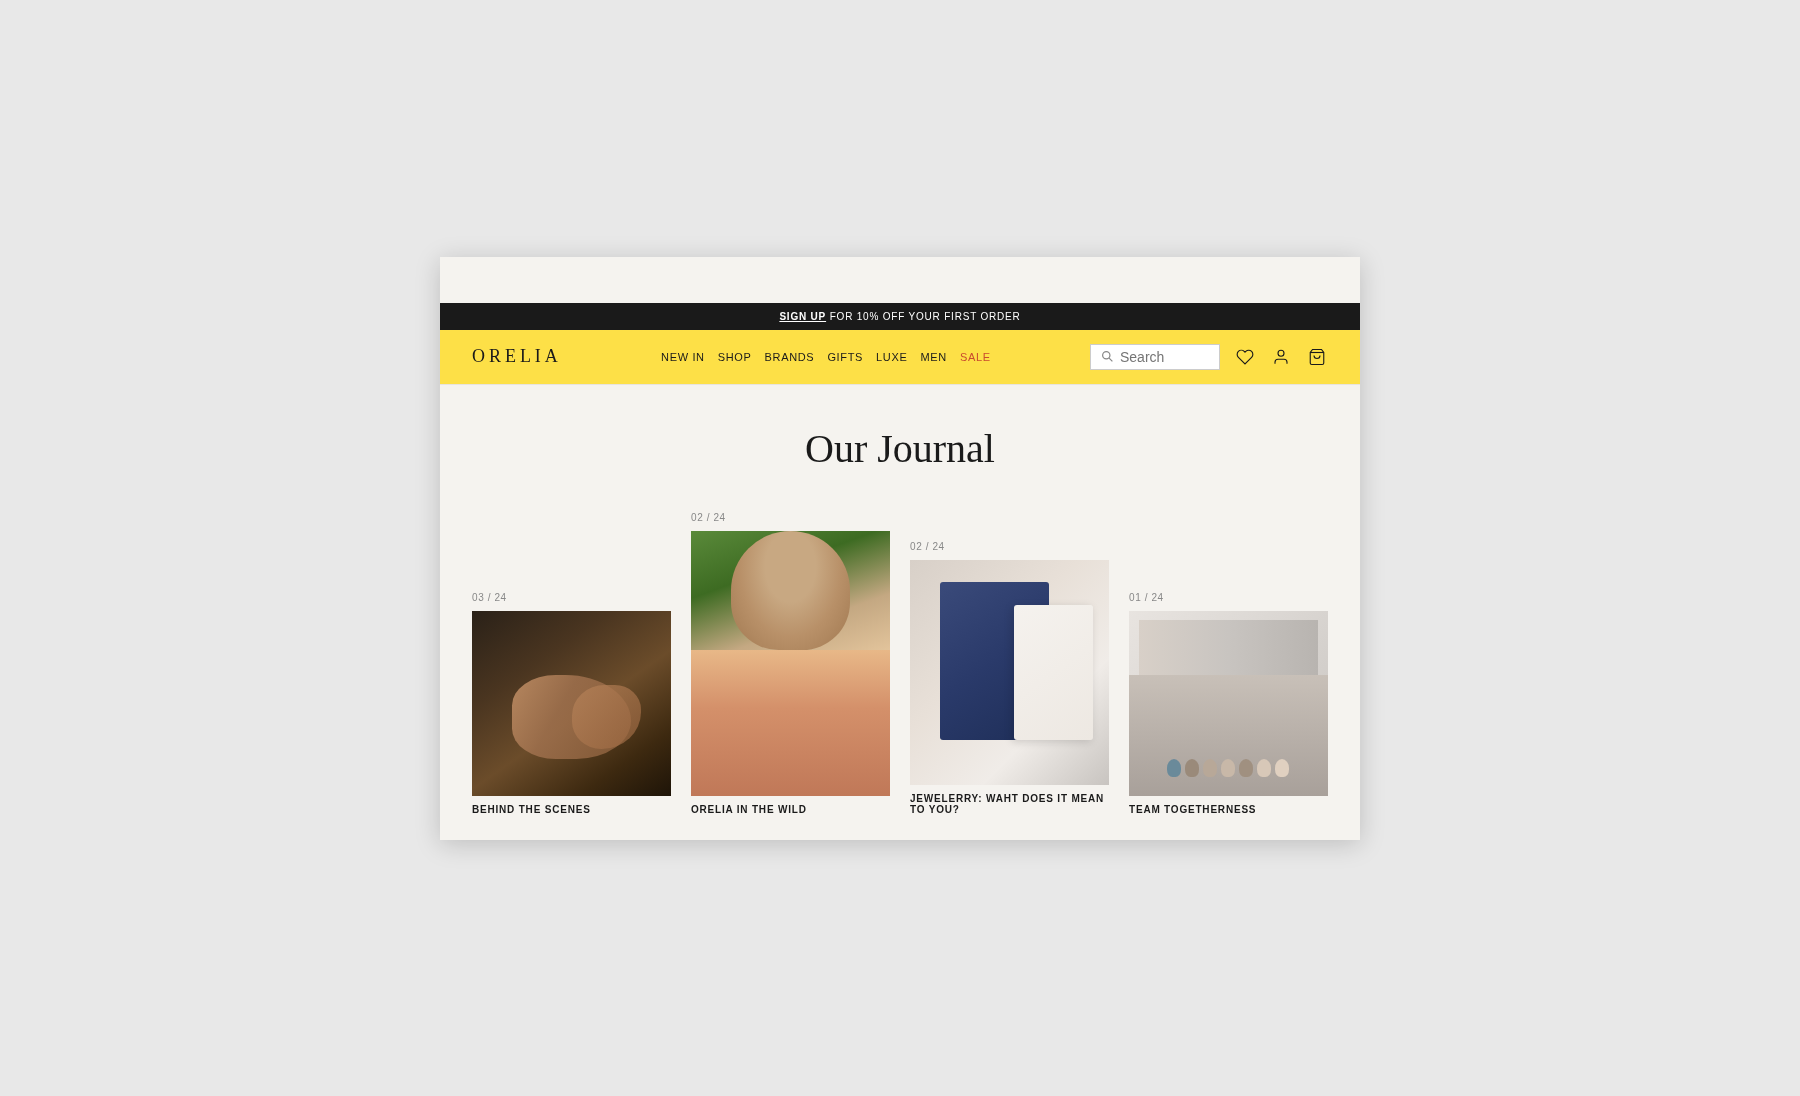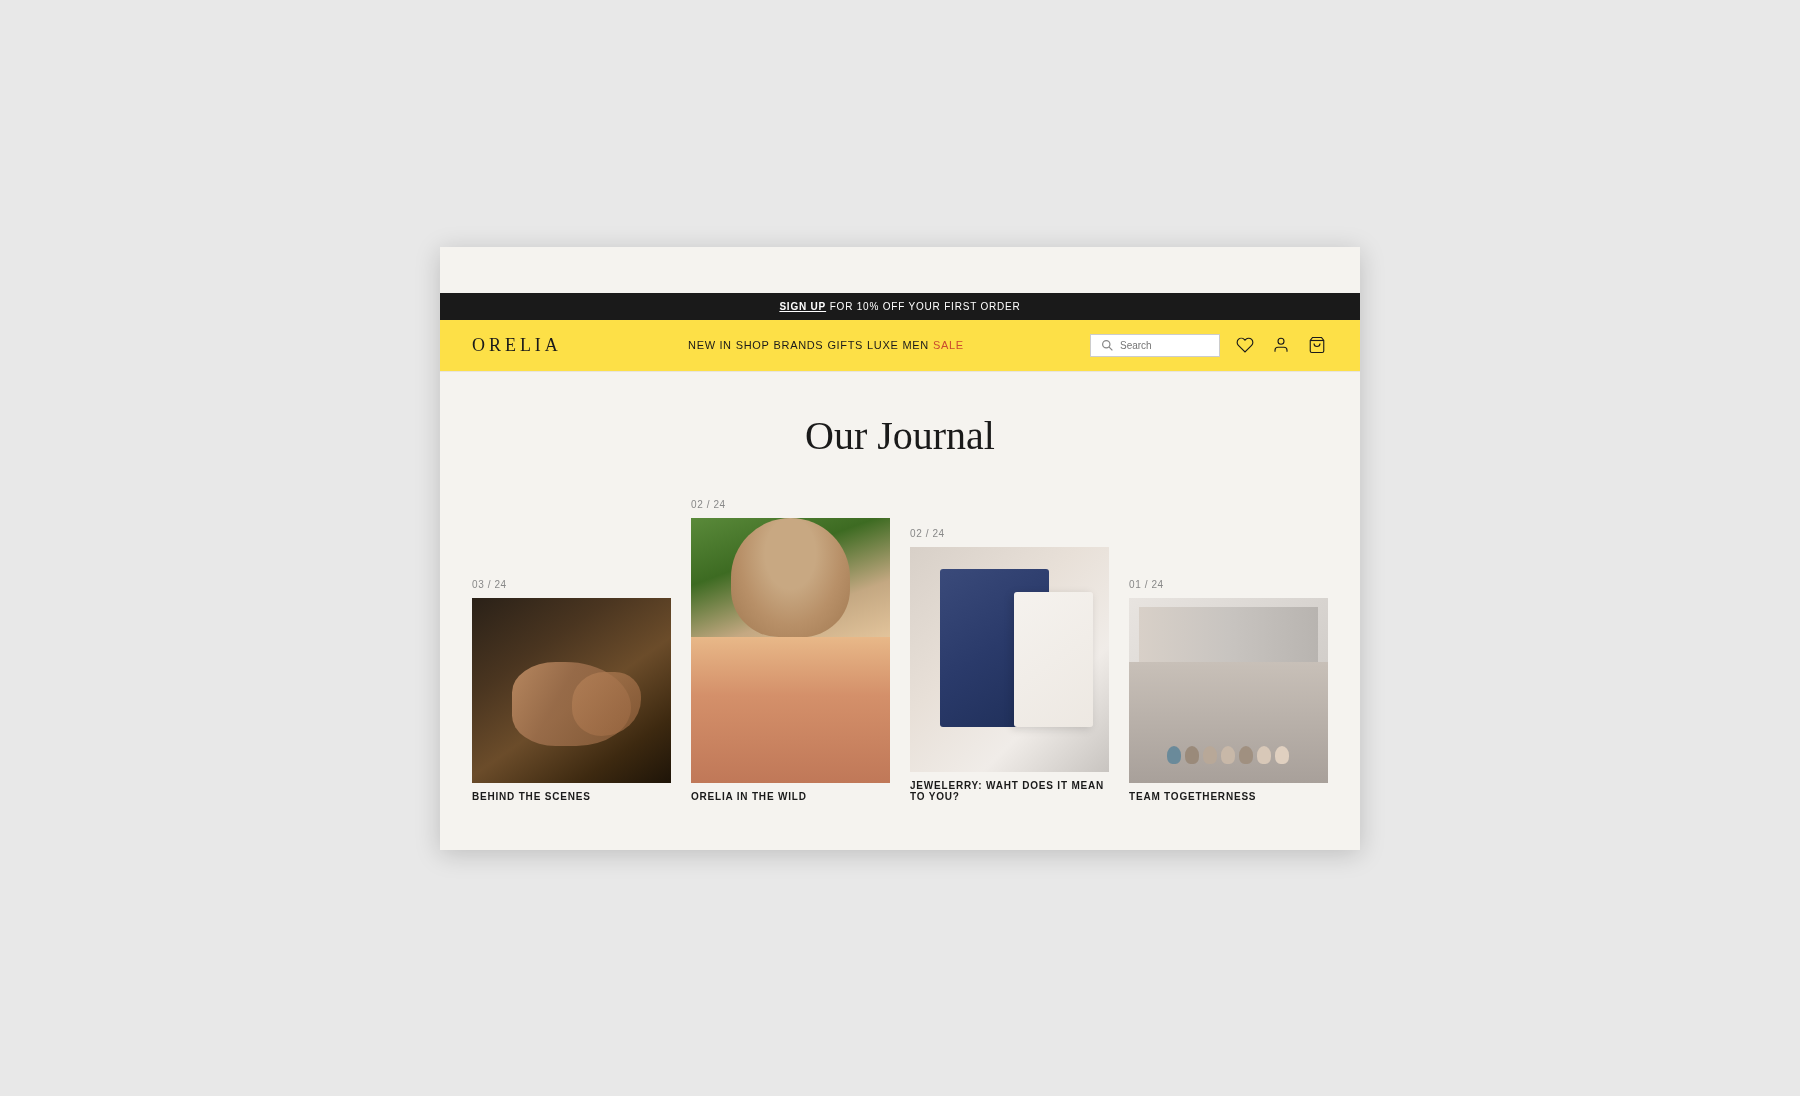--- a/index.html
+++ b/index.html
@@ -44,21 +44,21 @@
     }
     .logo {
       font-family: 'Georgia', serif;
       font-size: 18px;
       letter-spacing: 0.22em;
       color: #1a1a1a;
       font-weight: normal;
     }
     .nav-links {
       display: flex;
-      gap: 4px;
+      gap: 13px;
       align-items: center;
     }
     .nav-links a {
       font-family: Arial, sans-serif;
       font-size: 11px;
       color: #1a1a1a;
       text-decoration: none;
       letter-spacing: 0.06em;
       font-weight: 500;
     }
@@ -75,21 +75,21 @@
       align-items: center;
       border: 1px solid #ccc;
       padding: 4px 10px;
       background: #fff;
       gap: 6px;
       width: 130px;
     }
     .search-box input {
       border: none;
       background: transparent;
-      font-size: 10px;
+      font-size: 14px;
       outline: none;
       font-family: Arial, sans-serif;
       color: #999;
       width: 90px;
     }
     .search-icon-svg {
       width: 13px;
       height: 13px;
       flex-shrink: 0;
     }
@@ -105,21 +105,21 @@
     }
     .icon-btn svg {
       width: 18px;
       height: 18px;
       stroke: #1a1a1a;
       fill: none;
       stroke-width: 1.5;
     }
     
     .main-content {
-      padding: 40px 32px 48px;
+      padding: 40px 32px 25px;
       background: #f5f3ef;
     }
     .page-title {
       text-align: center;
       font-family: 'Georgia', serif;
       font-size: 40px;
       font-weight: normal;
       color: #1a1a1a;
       margin-bottom: 40px;
     }

